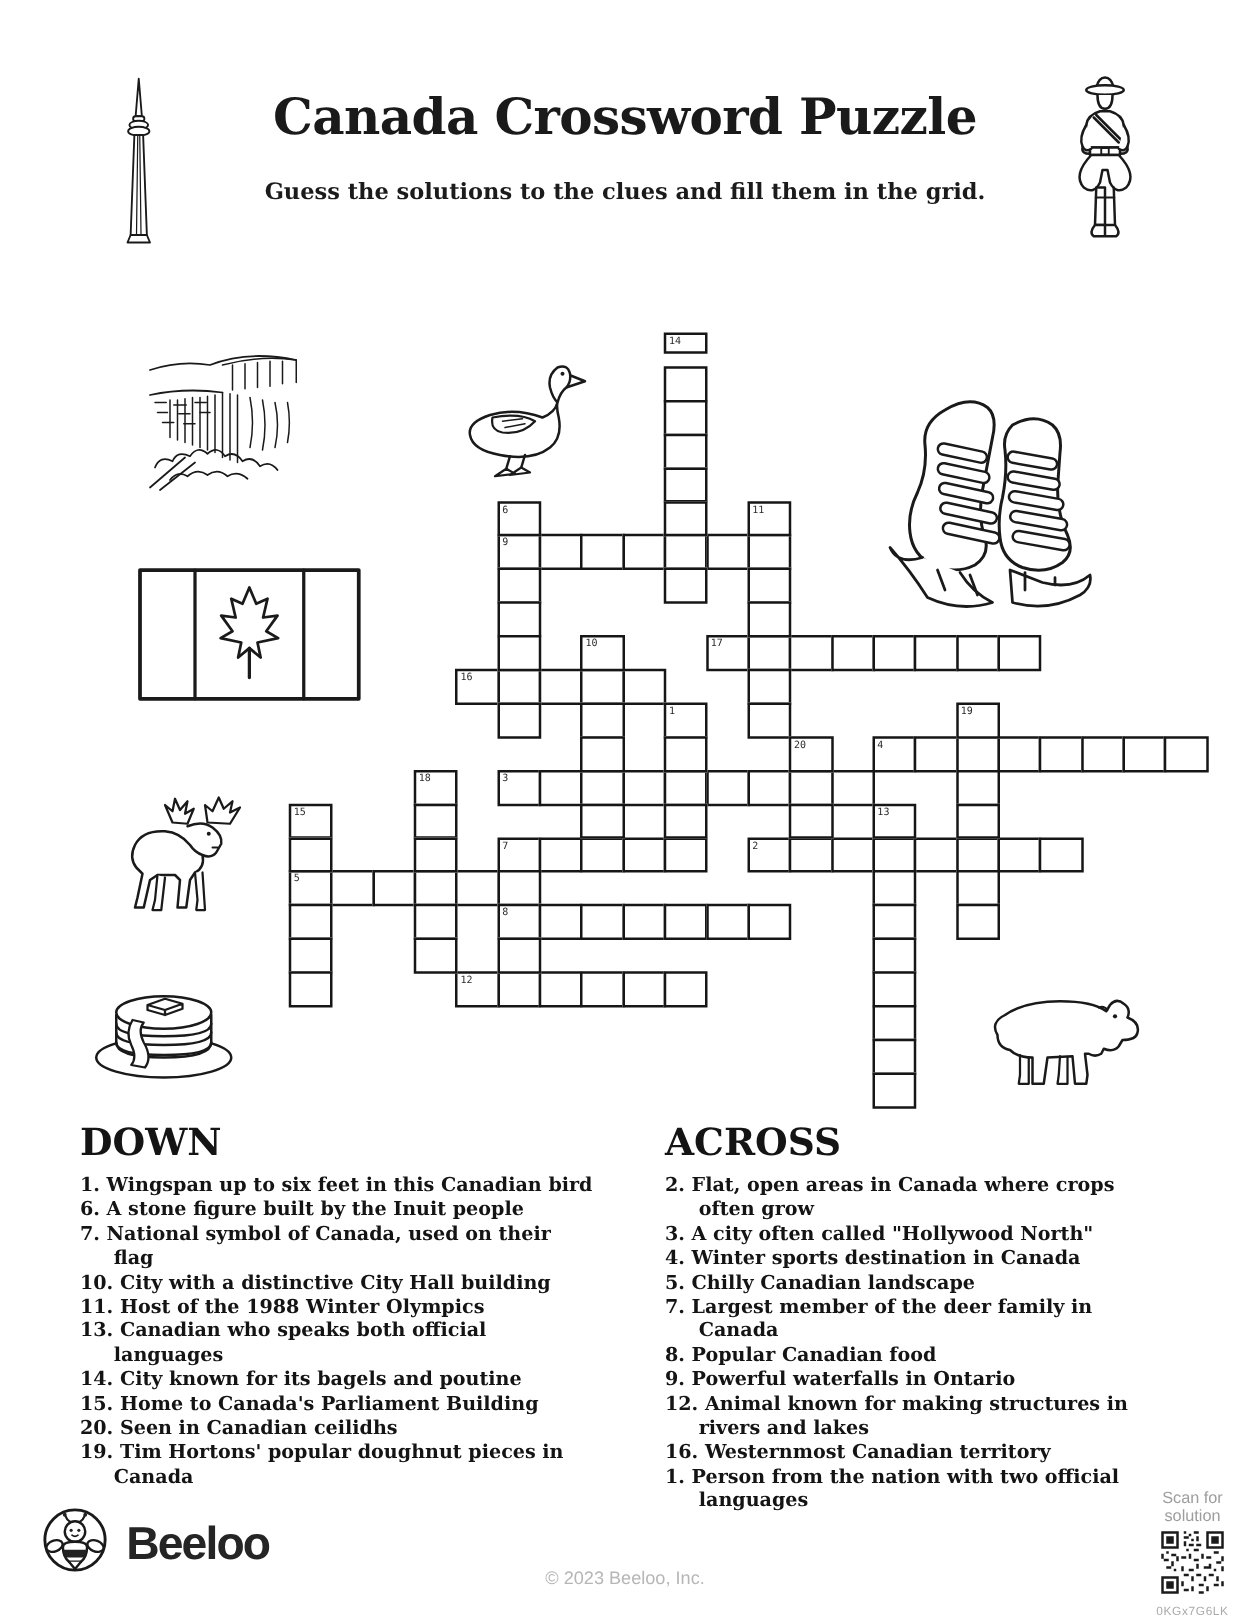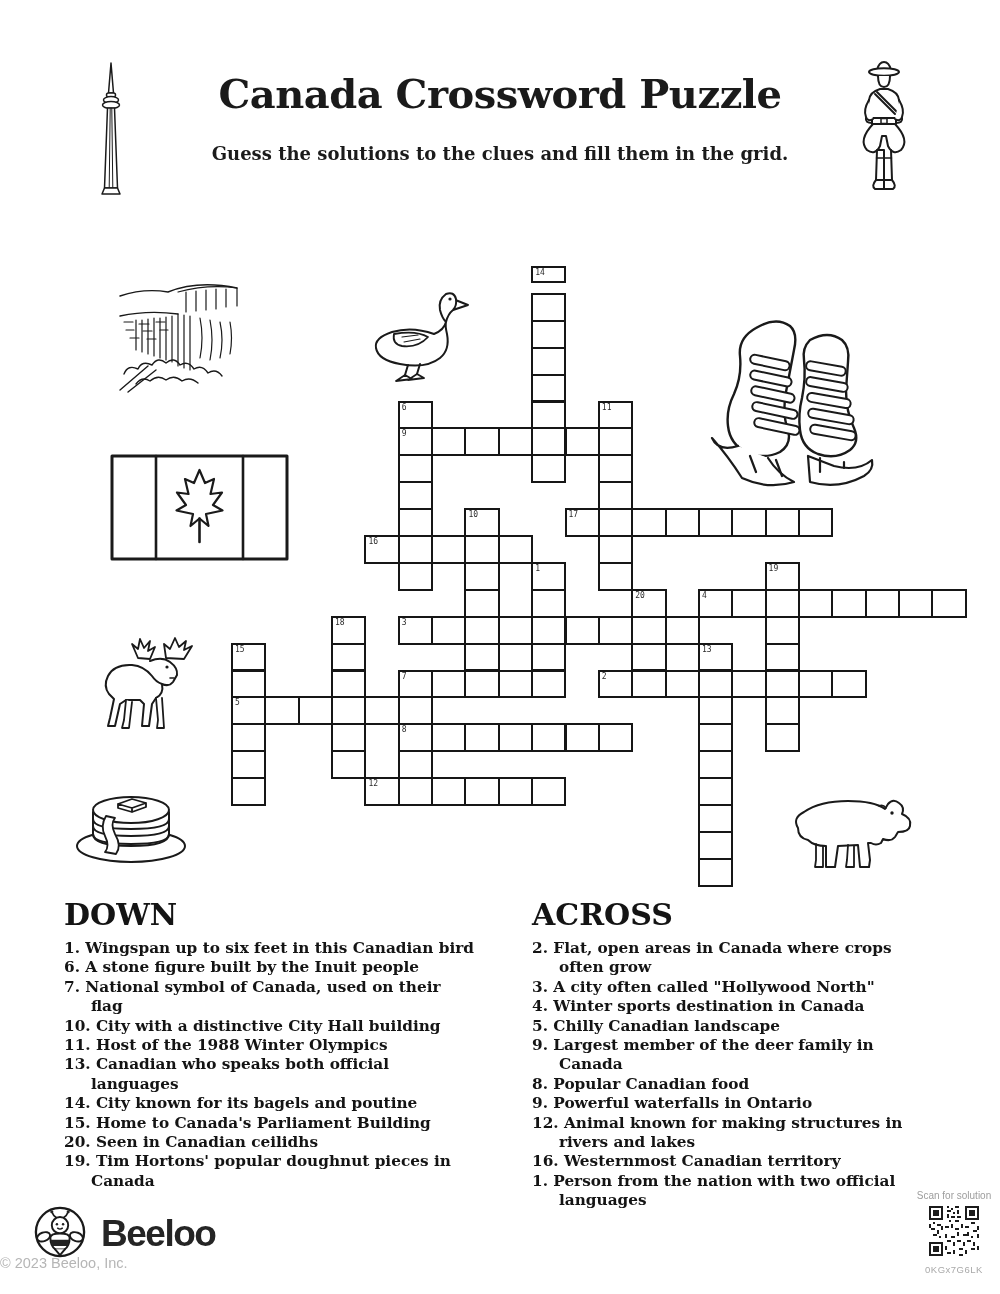--- a/index.html
+++ b/index.html
@@ -22,25 +22,25 @@
   .clues h2{margin:0;font-size:30px;line-height:30px;font-weight:bold;letter-spacing:0px;}
   .cluelist{margin-top:9px;}
   .clue{font-size:15.3px;line-height:19.4px;font-weight:bold;
         padding-left:27px;text-indent:-27px;}
   #down-clues{left:64px;top:900px;width:412px;}
   #across-clues{left:532px;top:900px;width:400px;}
   
   .brand{position:absolute;left:33px;top:1205px;display:flex;align-items:center;
          font-family:"Liberation Sans",sans-serif;}
   .brand .word{font-size:37px;font-weight:bold;letter-spacing:-1.5px;color:#252525;margin-left:14px;}
-  .copyright{position:absolute;left:0;top:1255px;width:1000px;
+  .copyright{position:absolute;left:0;top:1255px;width:1000px;text-align:center;
              font-family:"Liberation Sans",sans-serif;font-size:14.5px;color:#b6b6b6;}
   .qrblock{position:absolute;left:913px;top:1190px;width:82px;text-align:center;
            font-family:"Liberation Sans",sans-serif;}
-  .qrcaption{font-size:10px;color:#9d9d9d;}
+  .qrcaption{font-size:13px;color:#9d9d9d;}
   .qrcode{margin:3px auto 2px auto;}
   .qrid{font-size:9.5px;color:#a9a9a9;letter-spacing:.5px;}
   .ln{stroke:#1a1a1a;fill:none;stroke-linecap:round;stroke-linejoin:round;}
   .lf{stroke:#1a1a1a;fill:#ffffff;stroke-linecap:round;stroke-linejoin:round;}
 </style>
 </head>
 <body>
 
 <div class="page">
 
@@ -346,21 +346,21 @@
         <div class="clue">19. Tim Hortons' popular doughnut pieces in Canada</div>
       </div>
   </div>
   <div class="clues" id="across-clues">
     <h2>ACROSS</h2>
     <div class="cluelist" id="across-list">
         <div class="clue">2. Flat, open areas in Canada where crops often grow</div>
         <div class="clue">3. A city often called "Hollywood North"</div>
         <div class="clue">4. Winter sports destination in Canada</div>
         <div class="clue">5. Chilly Canadian landscape</div>
-        <div class="clue">9. Largest member of the deer family in Canada</div>
+        <div class="clue">7. Largest member of the deer family in Canada</div>
         <div class="clue">8. Popular Canadian food</div>
         <div class="clue">9. Powerful waterfalls in Ontario</div>
         <div class="clue">12. Animal known for making structures in rivers and lakes</div>
         <div class="clue">16. Westernmost Canadian territory</div>
         <div class="clue">1. Person from the nation with two official languages</div>
       </div>
   </div>
 
   <div class="brand">
     <span>

